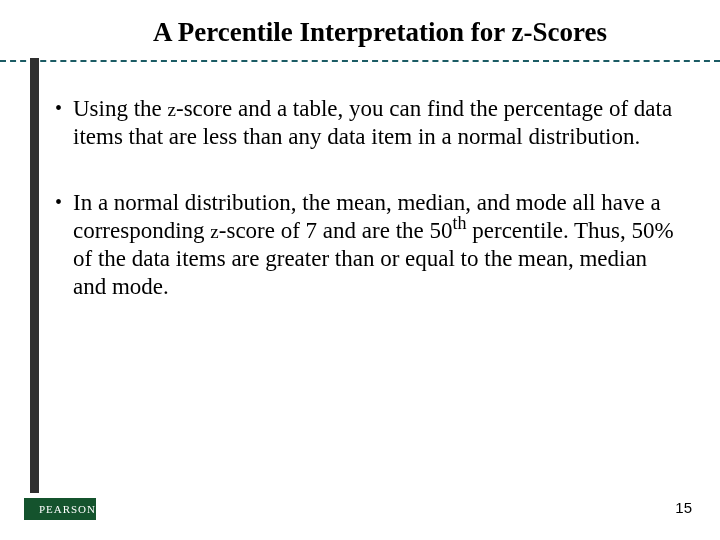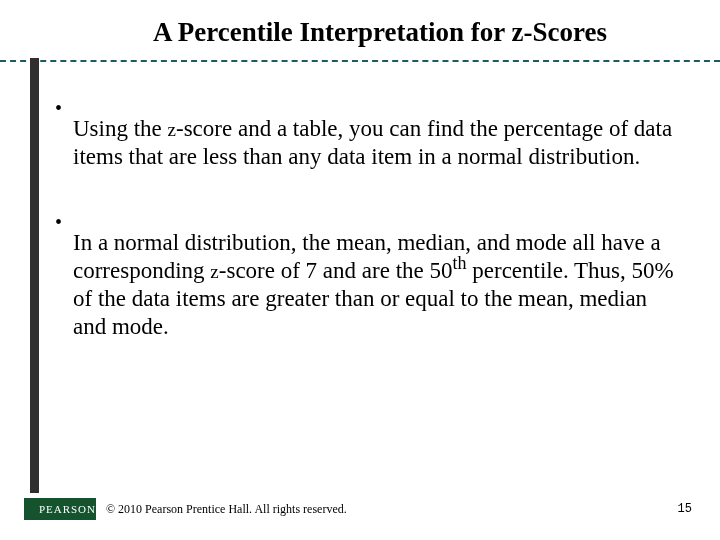--- a/index.html
+++ b/index.html
@@ -47,21 +47,21 @@
   }
   .bullet-row {
     display: flex;
   }
   .dot {
     width: 18px;
     flex-shrink: 0;
     font-size: 20px;
     line-height: 1.35;
   }
-  .btext { flex: 1; margin-top: 20px; }
+  .btext { flex: 1; }
   .zsmall { font-size: 19px; }
   sup { font-size: 18px; vertical-align: super; line-height: 0; }
   .footer {
     position: absolute;
     left: 24px;
     bottom: 20px;
     display: flex;
     align-items: center;
     gap: 10px;
   }
@@ -79,23 +79,23 @@
     padding-left: 26px;
   }
   .copyright {
     font-size: 12px;
     color: #000;
   }
   .pagenum {
     position: absolute;
     right: 28px;
     bottom: 24px;
-    font-size: 12px;
+    font-size: 15px;
     color: #000;
-    font-family: Liberation Mono, monospace;
+    font-family: Liberation Sans, sans-serif;
   }
 </style>
 </head>
 <body>
 
 <div class="title">
   <span>A Percentile Interpretation for </span><span class="zchar">z</span><span>-Scores</span>
 </div>
 
 <div class="dashrow"></div>
@@ -120,16 +120,15 @@
       </div>
     </div>
   </div>
 
 </div>
 
 <div class="footer">
   <div class="pearson-logo">
     <span>PEARSON</span>
   </div>
-  <div class="copyright">© 2010 Pearson Prentice Hall. All rights reserved.</div>
 </div>
 
 <div class="pagenum">15</div>
 
 </body></html>

